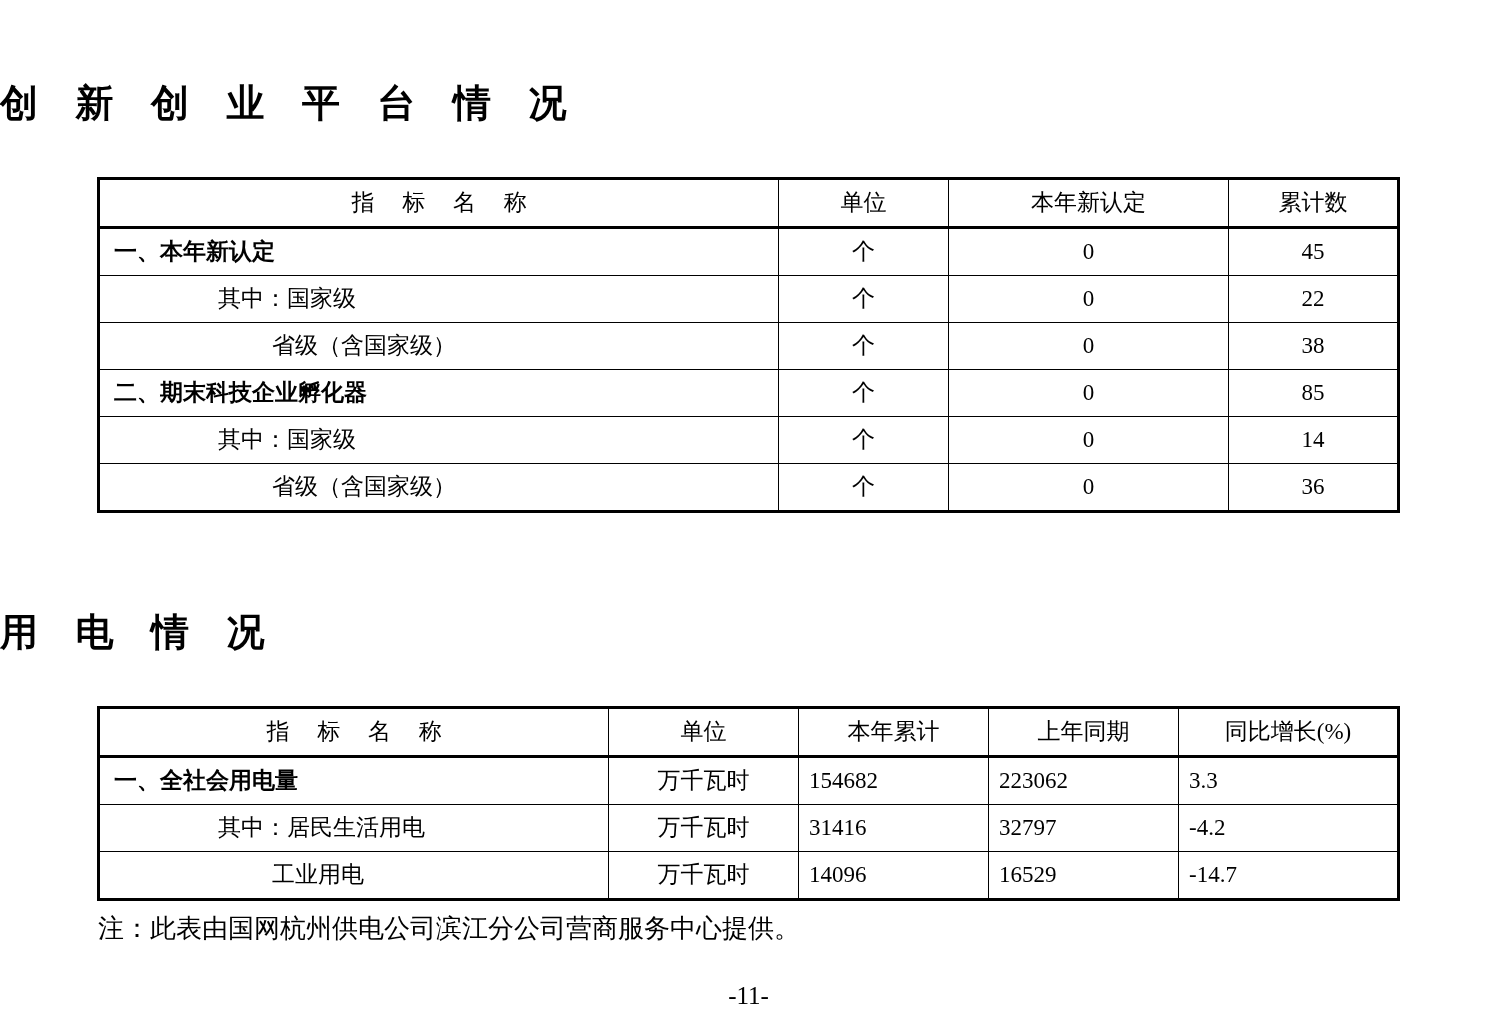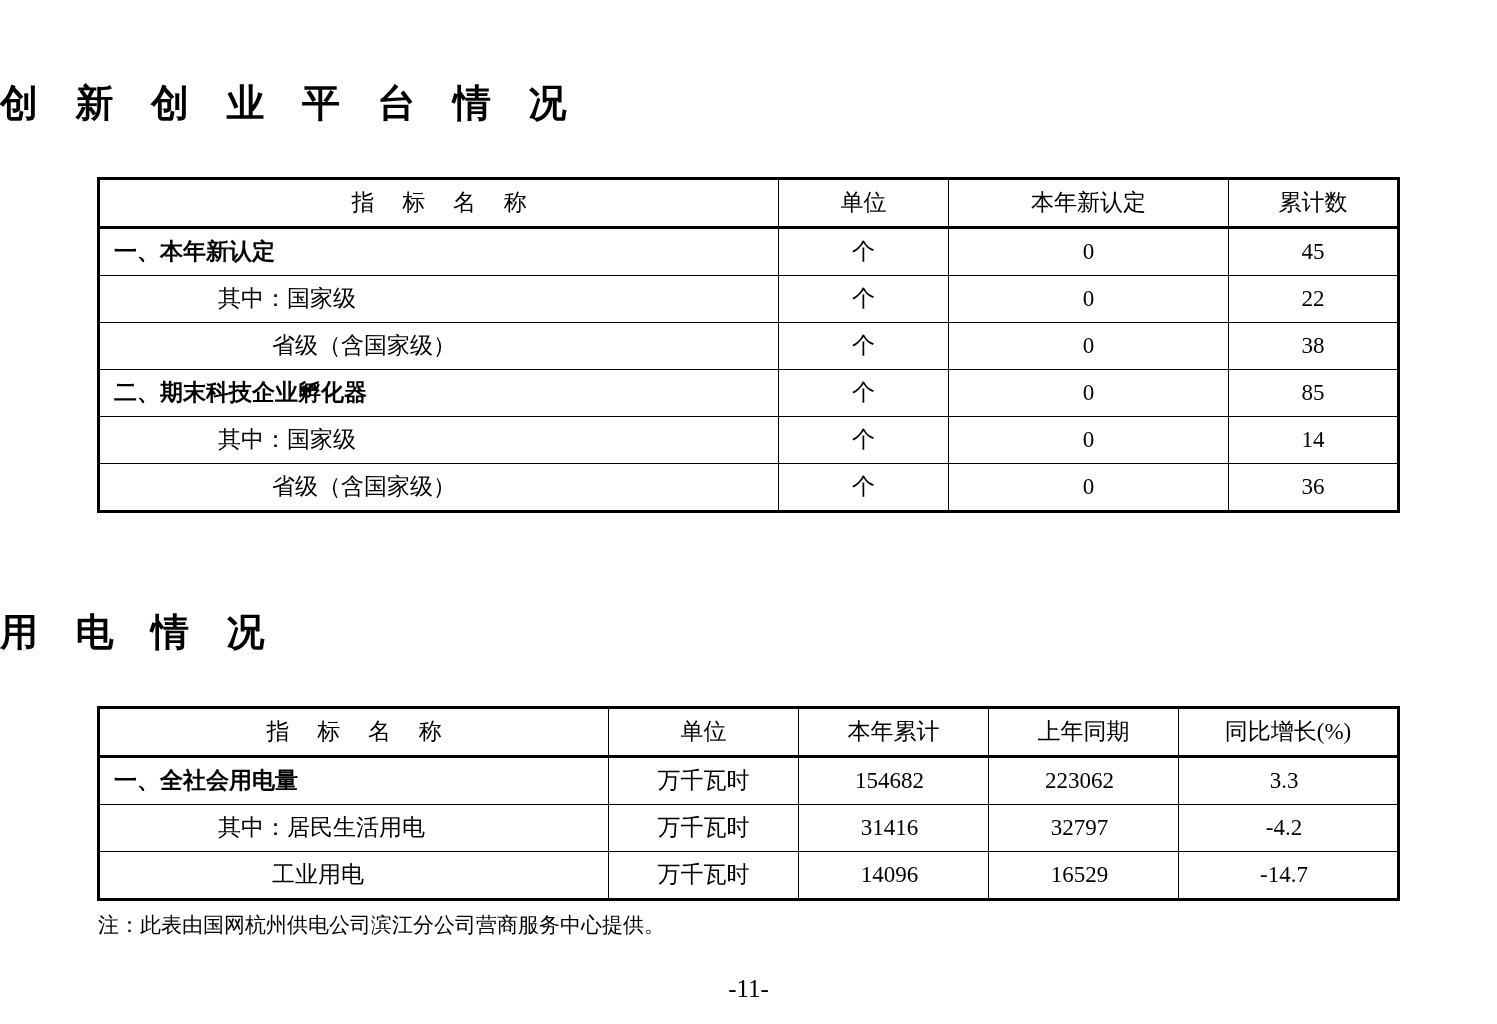--- a/index.html
+++ b/index.html
@@ -48,21 +48,21 @@
   table.data-table tr.header-row td {
     border-bottom: 3px solid #000;
   }
   .cell-inner {
     padding: 2px 10px;
     line-height: 42px;
     white-space: nowrap;
     overflow: hidden;
   }
   .c-center { text-align: center; }
-  .c-right  { text-align: center; padding-right: 18px; }
+  .c-right  { text-align: left; padding-right: 18px; }
   .c-left   { text-align: left; }
 
   .hdr-name {
     text-align: center;
     letter-spacing: 11px;
     text-indent: 11px;
   }
   .row-major {
     font-weight: bold;
     padding-left: 14px;
@@ -70,21 +70,21 @@
   .row-sub1 { padding-left: 118px; }
   .row-sub2 { padding-left: 172px; }
 
   
   #table-innovation { width: 1300px; margin-top: 48px; }
   
   #table-power { width: 1300px; margin-top: 48px; }
 
   .note {
     margin: 10px 0 0 98px;
-    font-size: 21px;
+    font-size: 26px;
     font-family: "Liberation Serif", "DejaVu Serif", serif;
   }
   .page-number {
     text-align: center;
     font-size: 25px;
     margin-top: 36px;
     font-family: "Liberation Serif", "DejaVu Serif", serif;
   }
 </style>
 </head>

